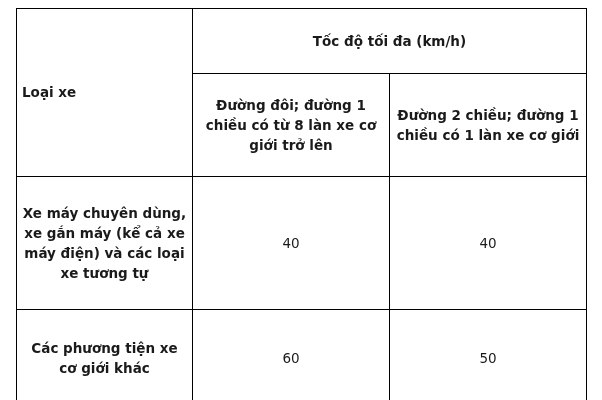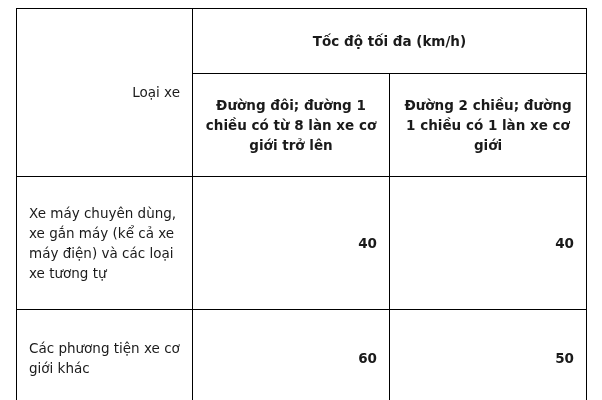--- a/index.html
+++ b/index.html
@@ -22,43 +22,43 @@
     padding: 8px 16px 0 16px;
   }
   table.speed-table {
     border-collapse: collapse;
     width: 570px;
     table-layout: fixed;
   }
   table.speed-table td {
     border: 1px solid #000000;
     vertical-align: middle;
-    padding: 8px 12px;
+    padding: 8px 5px;
     font-size: 13.5px;
     line-height: 1.5;
   }
   .col-type    { width: 176px; }
   .col-lane-a  { width: 197px; }
   .col-lane-b  { width: 197px; }
 
   .hdr {
     font-weight: bold;
     text-align: center;
   }
   .hdr-type {
-    font-weight: normal;
-    text-align: right;
+    font-weight: bold;
+    text-align: left;
   }
   .cell-type {
-    text-align: left;
-    font-weight: normal;
+    text-align: center;
+    font-weight: bold;
   }
   .cell-value {
-    text-align: right;
-    font-weight: bold;
+    text-align: center;
+    font-weight: normal;
   }
   .row-head-top td { height: 48px; }
   .row-head-sub td { height: 86px; }
   .row-body-1 td { height: 116px; }
   .row-body-2 td { height: 80px; }
 </style>
 </head>
 <body>
 
 <div class="page">

